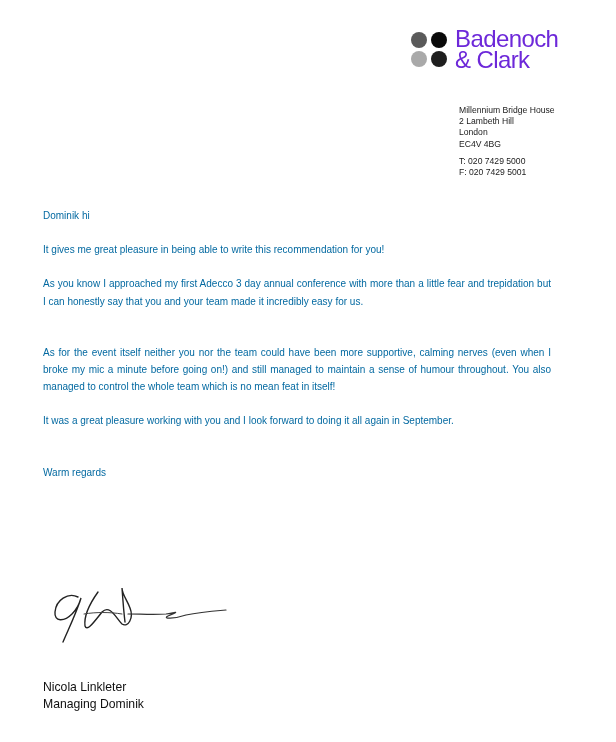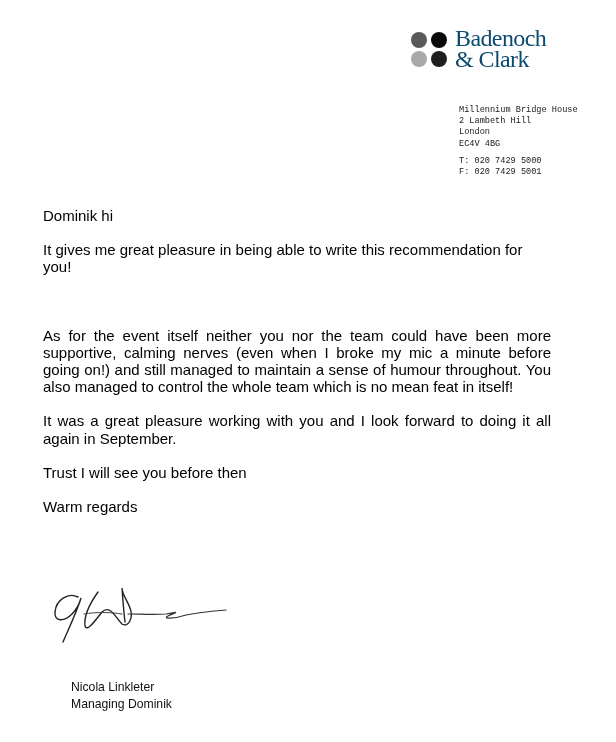--- a/index.html
+++ b/index.html
@@ -1,29 +1,29 @@
 <!DOCTYPE html>
 <html><head>
   <meta charset="utf-8">
   <style>
     html, body { margin: 0; padding: 0; background: #ffffff; }
     body { width: 616px; height: 742px; position: relative; overflow: hidden;
            font-family: "Liberation Sans", "DejaVu Sans", sans-serif; color: #111; }
     .logo { position: absolute; left: 411px; top: 28px; display: flex; align-items: flex-start; }
     .dots { display: grid; grid-template-columns: 17px 17px; grid-template-rows: 17px 17px; gap: 2px 3px; margin-top: 4px; margin-right: 7px; }
     .dot { width: 16px; height: 16px; border-radius: 50%; }
-    .logo-text { font-size: 24px; line-height: 21px; letter-spacing: -0.6px; color: #0c4a6e; font-family: Liberation Serif, serif; }
-    .address { position: absolute; left: 459px; top: 105px; font-size: 8.6px; line-height: 11.2px; color: #1a1a1a; font-family: Liberation Mono, monospace; }
+    .logo-text { font-size: 24px; line-height: 21px; letter-spacing: -0.6px; color: #6d28d9; font-family: Liberation Sans, sans-serif; }
+    .address { position: absolute; left: 459px; top: 105px; font-size: 8.6px; line-height: 11.2px; color: #1a1a1a; }
     .address .gap { height: 6px; }
-    .body { position: absolute; left: 43px; top: 207px; width: 508px; font-size: 15px; line-height: 17.2px; color: #000000; }
+    .body { position: absolute; left: 43px; top: 207px; width: 508px; font-size: 10px; line-height: 17.2px; color: #0369a1; }
     .body p { margin: 0; }
     .justify { text-align: justify; text-align-last: left; }
     .sp { height: 17px; }
     .signature { position: absolute; left: 50px; top: 584px; width: 190px; height: 60px; }
-    .signer { position: absolute; left: 43px; top: 679px; font-size: 12.2px; line-height: 17.3px; margin-left: 28px; }
+    .signer { position: absolute; left: 43px; top: 679px; font-size: 12.2px; line-height: 17.3px; }
   </style>
 </head>
 <body>
 
 <div class="logo">
   <div class="dots">
     <span class="dot" style="background:#5a5a5a"></span>
     <span class="dot" style="background:#0a0a0a"></span>
     <span class="dot" style="background:#a9a9a9"></span>
     <span class="dot" style="background:#1e1e1e"></span>
@@ -42,27 +42,27 @@
   <div class="gap"></div>
   <div>T: 020 7429 5000</div>
   <div>F: 020 7429 5001</div>
 </div>
 
 <div class="body">
   <p>Dominik hi</p>
   <div class="sp"></div>
   <p>It gives me great pleasure in being able to write this recommendation for you!</p>
   <div class="sp"></div>
+  <p class="justify">As you know I approached my first Adecco 3 day annual conference with more than a little fear and trepidation but I can honestly say that you and your team made it incredibly easy for us.</p>
   <div class="sp"></div>
   <div class="sp"></div>
   <p class="justify">As for the event itself neither you nor the team could have been more supportive, calming nerves (even when I broke my mic a minute before going on!) and still managed to maintain a sense of humour throughout.  You also managed to control the whole team which is no mean feat in itself!</p>
   <div class="sp"></div>
   <p class="justify">It was a great pleasure working with you and I look forward to doing it all again in September.</p>
   <div class="sp"></div>
-  <p>Trust I will see you before then</p>
   <div class="sp"></div>
   <p>Warm regards</p>
 </div>
 
 <svg class="signature" viewBox="0 0 190 60">
   <path d="M28 13 C18 8 6 16 5 28 C4 38 14 38 22 30 C28 24 30 18 31 14 C26 30 18 46 13 58" fill="none" stroke="#222" stroke-width="1.4" stroke-linecap="round"></path>
   <path d="M48 8 C38 22 34 34 35 42 C37 48 44 38 52 28 C60 20 66 34 72 40 C78 44 84 34 80 24 C77 16 72 10 72 4 C73 18 74 30 75 38" fill="none" stroke="#222" stroke-width="1.4" stroke-linecap="round"></path>
   <path d="M34 30 C46 28 60 28 72 30" fill="none" stroke="#444" stroke-width="1" stroke-linecap="round"></path>
   <path d="M78 30 C90 30 104 31 116 30 C124 29 132 26 118 32 C112 35 124 35 136 31 C150 28 164 27 176 26" fill="none" stroke="#333" stroke-width="1.2" stroke-linecap="round"></path>
 </svg>

